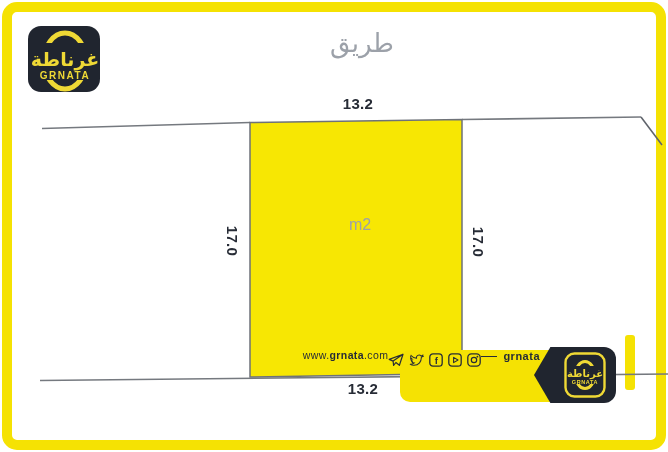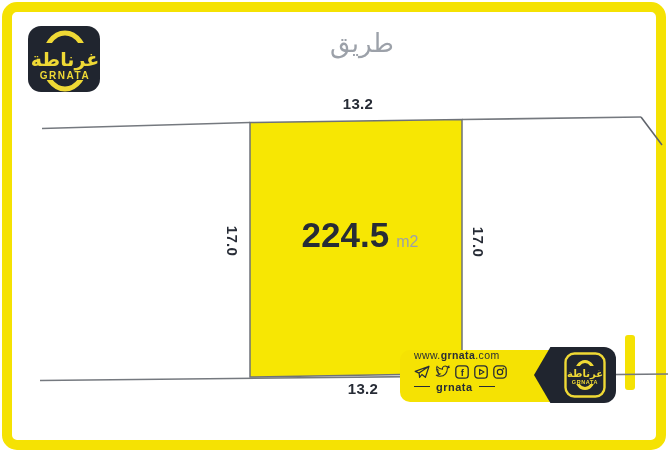--- a/index.html
+++ b/index.html
@@ -22,22 +22,22 @@
   .dim-left{left:208px;top:233px;width:50px;height:16px;text-align:center;transform:rotate(90deg);}
   .dim-right{left:454px;top:234px;width:50px;height:16px;text-align:center;transform:rotate(90deg);}
   .area-label{left:250px;top:217px;width:220px;display:flex;justify-content:center;align-items:baseline;gap:7px;}
   .area-value{font-size:35px;font-weight:bold;color:var(--dark-text);line-height:1;}
   .area-unit{font-size:16px;color:var(--gray);line-height:1;}
   
   .logo-box{position:absolute;left:28px;top:26px;width:72px;height:66px;background:var(--dark);
             border-radius:13px;z-index:4;}
   
   .badge-yellow{position:absolute;left:400px;top:350px;width:162px;height:52px;background:var(--yellow);
-                border-radius:10px;z-index:4;display:flex;flex-direction:column;align-items:flex-start;
-                justify-content:flex-start;padding-left:14px;box-sizing:border-box;}
+                border-radius:10px;z-index:4;display:flex;flex-direction:row;align-items:flex-start;
+                justify-content:flex-end;padding-left:14px;box-sizing:border-box;}
   .site-line{font-size:10.5px;color:var(--dark-text);letter-spacing:.4px;line-height:1.1;}
   .site-line .b{font-weight:bold;}
   .icons-row{display:flex;align-items:center;gap:5px;margin:3px 0 2px 0;}
   .brand-line{display:flex;align-items:center;gap:6px;}
   .brand-line .dash{display:inline-block;width:16px;height:0;border-top:1.5px solid var(--dark-text);}
   .brand-line .name{font-size:11px;font-weight:bold;color:var(--dark-text);letter-spacing:.5px;}
   .badge-dark{position:absolute;left:534px;top:347px;width:82px;height:56px;background:var(--dark);
               border-radius:12px;z-index:5;
               clip-path:polygon(0 50%,20% 0,100% 0,100% 100%,20% 100%);
               display:flex;align-items:center;justify-content:flex-end;padding-right:10px;box-sizing:border-box;}
@@ -60,21 +60,20 @@
     <line x1="40" y1="380.5" x2="668" y2="374" stroke="var(--line-gray)" stroke-width="1.6"></line>
     <polygon points="250,122.5 462,119.5 462,373.5 250,377" fill="var(--plot-yellow)" stroke="#6E7279" stroke-width="1.5"></polygon>
   </svg>
 
   <div class="lbl road-label">طريق</div>
   <div class="lbl dim dim-top">13.2</div>
   <div class="lbl dim dim-bottom">13.2</div>
   <div class="lbl dim dim-left">17.0</div>
   <div class="lbl dim dim-right">17.0</div>
   <div class="lbl area-label">
-    <span class="area-value">224.5</span>
     <span class="area-unit">m2</span>
   </div>
 
   <div class="logo-box">
     <svg width="72" height="66" viewBox="0 0 72 66">
       <ellipse cx="37" cy="35" rx="21" ry="28" fill="none" stroke="#EFD935" stroke-width="5"></ellipse>
       <rect x="5" y="17" width="64" height="37" fill="var(--dark)"></rect>
       <text class="ar" x="37" y="40" text-anchor="middle" font-size="19" font-weight="bold" fill="#EFD935">غرناطة</text>
       <text x="37" y="53" text-anchor="middle" font-size="10" font-weight="bold" letter-spacing="1.5" fill="#EFD935">GRNATA</text>
     </svg>

